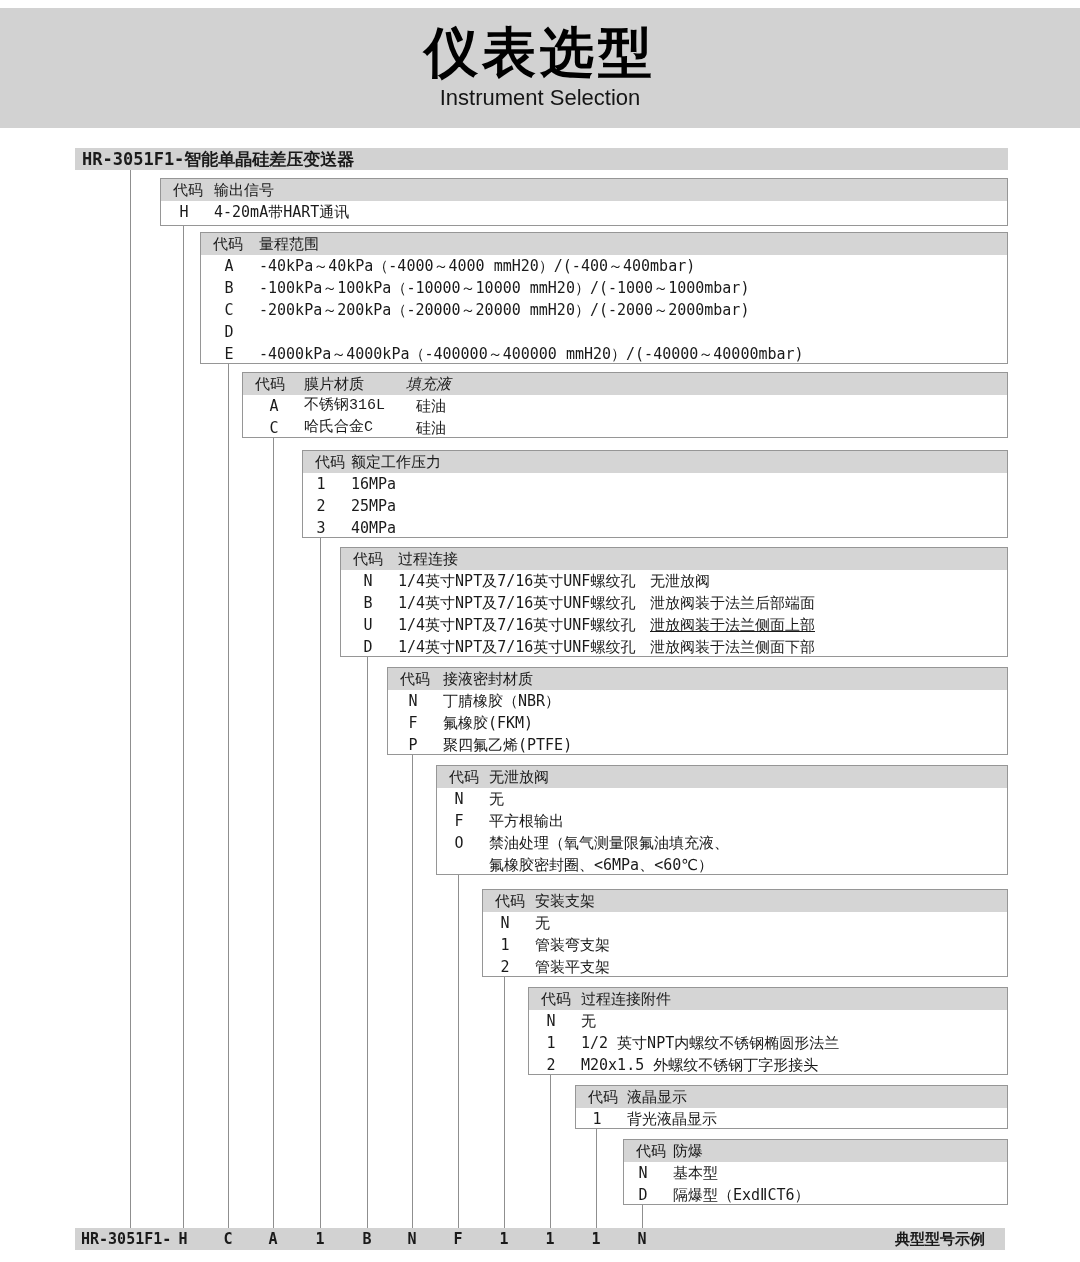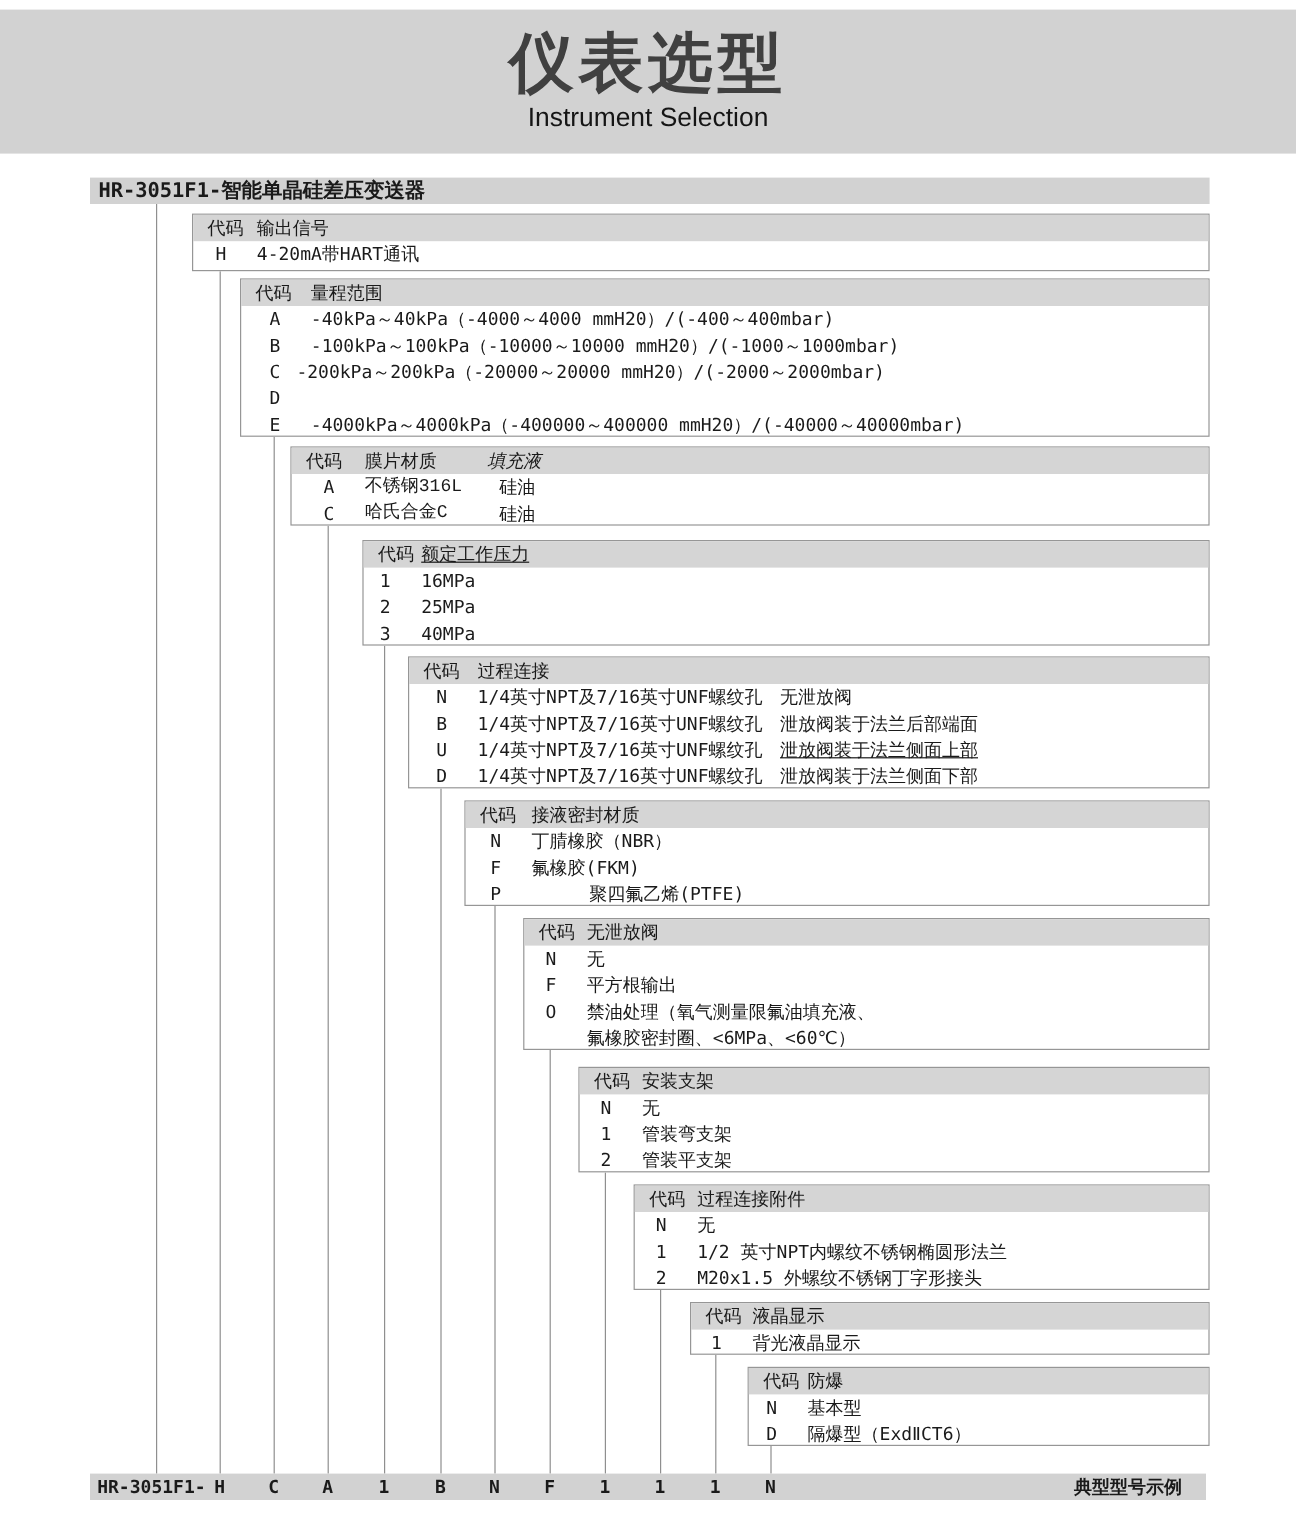--- a/index.html
+++ b/index.html
@@ -4,21 +4,21 @@
 <style>
   html,body{margin:0;padding:0;background:#ffffff;}
   body{width:1080px;height:1262px;position:relative;
        font-family:"DejaVu Sans Mono","DejaVu Sans",sans-serif;color:#1a1a1a;}
   .page{position:absolute;left:0;top:0;width:1080px;height:1262px;overflow:hidden;background:#fff;}
 
   
   .banner{position:absolute;left:0;top:8px;width:1080px;height:120px;background:#d2d2d2;
           display:flex;flex-direction:column;align-items:center;justify-content:center;}
   .banner-title{font-family:"DejaVu Sans",sans-serif;font-size:54px;font-weight:bold;
-                color:#404040;letter-spacing:4px;line-height:1.05;}
+                color:#000000;letter-spacing:4px;line-height:1.05;}
   .banner-sub{font-family:"Liberation Sans",sans-serif;font-size:22px;color:#151515;margin-top:3px;}
 
   
   .product-bar{position:absolute;left:75px;top:148px;width:933px;height:22px;background:#d2d2d2;
                font-size:17px;font-weight:bold;line-height:22px;padding-left:7px;box-sizing:border-box;
                white-space:nowrap;}
 
   
   .sec{position:absolute;background:#ffffff;border:1px solid #969696;box-sizing:border-box;}
   .sec-header{position:relative;height:22px;background:#d5d5d5;line-height:22px;font-size:15px;white-space:nowrap;}
@@ -83,21 +83,21 @@
         <div class="row">
           <span class="code" style="left: 28px;">A</span>
           <span class="cells" style="left: 58px;">-40kPa～40kPa（-4000～4000 mmH20）/(-400～400mbar)</span>
         </div>
         <div class="row">
           <span class="code" style="left: 28px;">B</span>
           <span class="cells" style="left: 58px;">-100kPa～100kPa（-10000～10000 mmH20）/(-1000～1000mbar)</span>
         </div>
         <div class="row">
           <span class="code" style="left: 28px;">C</span>
-          <span class="cells" style="left: 46px;">-200kPa～200kPa（-20000～20000 mmH20）/(-2000～2000mbar)</span>
+          <span class="cells" style="left: 58px;">-200kPa～200kPa（-20000～20000 mmH20）/(-2000～2000mbar)</span>
         </div>
         <div class="row">
           <span class="code" style="left: 28px;">D</span>
         </div>
         <div class="row">
           <span class="code" style="left: 28px;">E</span>
           <span class="cells" style="left: 58px;">-4000kPa～4000kPa（-400000～400000 mmH20）/(-40000～40000mbar)</span>
         </div>
       </div>
       <div class="sec" style="left: 242px; top: 372px; width: 766px; height: 66px;">
@@ -111,21 +111,21 @@
           <span class="cells" style="left: 61px;"><span class="cell0" style="width: 112px; font-family: Liberation Mono, monospace;">不锈钢316L</span><span>硅油</span></span>
         </div>
         <div class="row">
           <span class="code" style="left: 31px;">C</span>
           <span class="cells" style="left: 61px;"><span class="cell0" style="width: 112px; font-family: Liberation Mono, monospace;">哈氏合金C</span><span>硅油</span></span>
         </div>
       </div>
       <div class="sec" style="left: 302px; top: 450px; width: 706px; height: 88px;">
         <div class="sec-header">
           <span style="left: 12px;">代码</span>
-          <span style="left: 48px; text-decoration: underline;">额定工作压力</span>
+          <span style="left: 48px;">额定工作压力</span>
         </div>
         <div class="row">
           <span class="code" style="left: 18px;">1</span>
           <span class="cells" style="left: 48px;">16MPa</span>
         </div>
         <div class="row">
           <span class="code" style="left: 18px;">2</span>
           <span class="cells" style="left: 48px;">25MPa</span>
         </div>
         <div class="row">
@@ -163,21 +163,21 @@
         <div class="row">
           <span class="code" style="left: 25px;">N</span>
           <span class="cells" style="left: 55px;">丁腈橡胶（NBR）</span>
         </div>
         <div class="row">
           <span class="code" style="left: 25px;">F</span>
           <span class="cells" style="left: 55px;">氟橡胶(FKM)</span>
         </div>
         <div class="row">
           <span class="code" style="left: 25px;">P</span>
-          <span class="cells" style="left: 55px; margin-left: 48px;">聚四氟乙烯(PTFE)</span>
+          <span class="cells" style="left: 55px;">聚四氟乙烯(PTFE)</span>
         </div>
       </div>
       <div class="sec" style="left: 436px; top: 765px; width: 572px; height: 110px;">
         <div class="sec-header">
           <span style="left: 12px;">代码</span>
           <span style="left: 52px;">无泄放阀</span>
         </div>
         <div class="row">
           <span class="code" style="left: 22px;">N</span>
           <span class="cells" style="left: 52px;">无</span>

